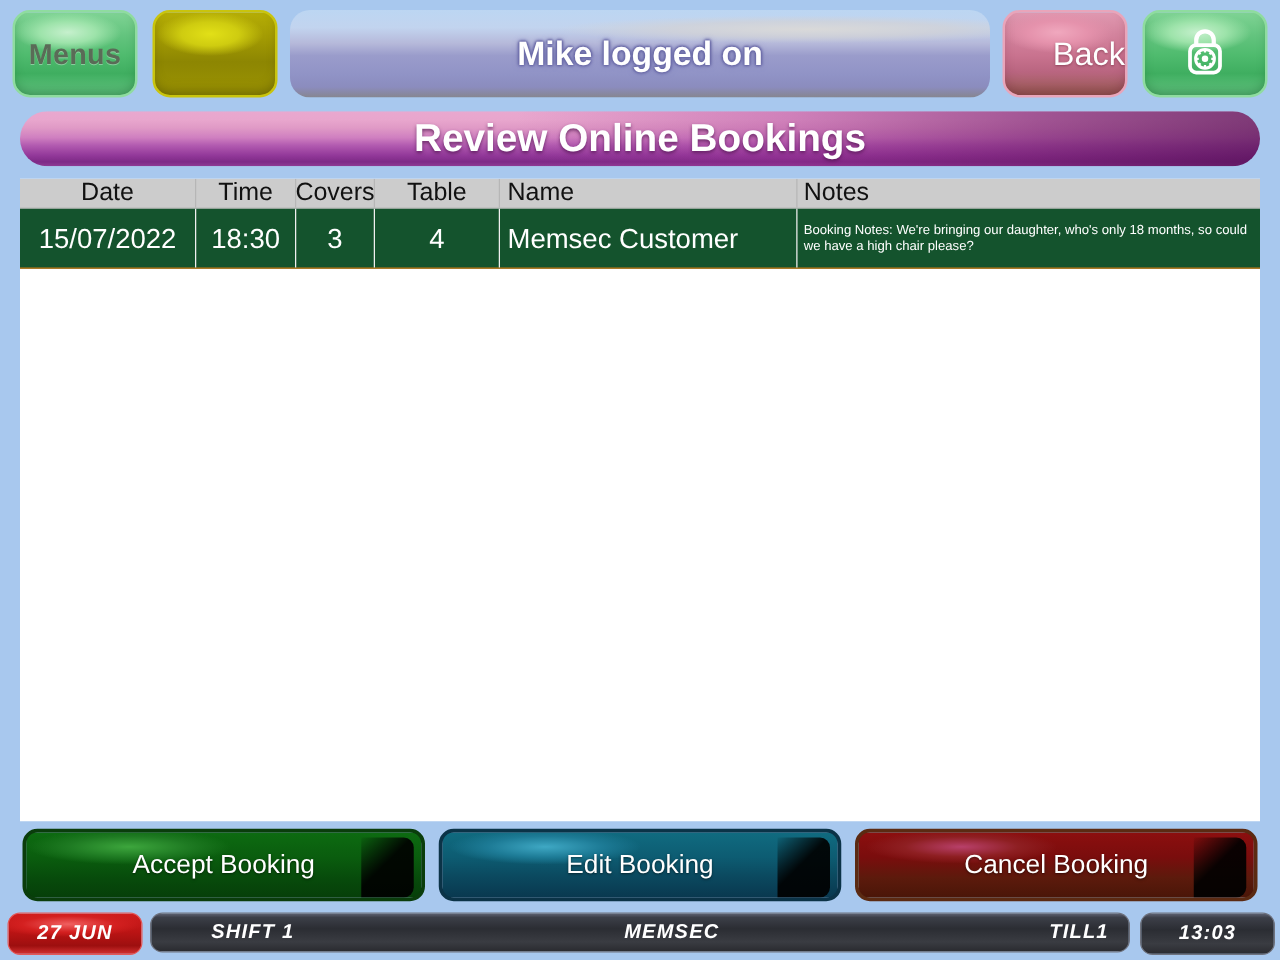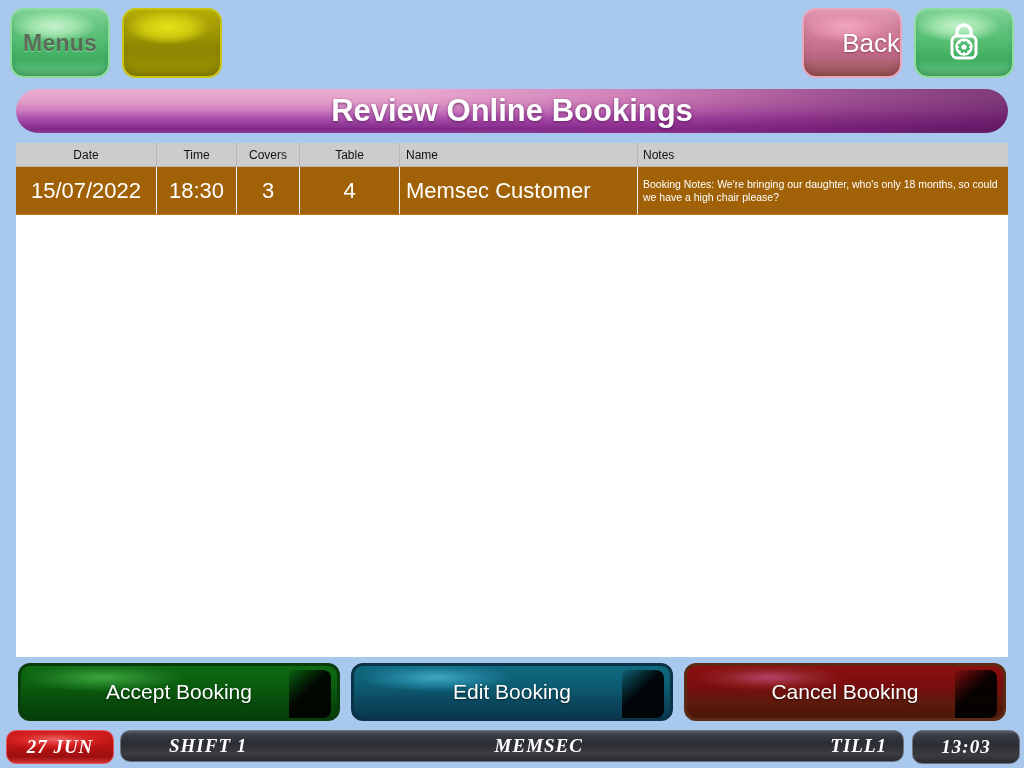--- a/index.html
+++ b/index.html
@@ -173,33 +173,33 @@
     background: #ffffff;
     overflow: hidden;
   }
   .thead {
     display: flex;
     height: 23px;
     background: #cccccc;
     border-bottom: 1px solid #b6b6b6;
   }
   .thead .th {
-    font-size: 12px;
+    font-size: 20px;
     color: #111111;
     display: flex;
     align-items: center;
     box-sizing: border-box;
     border-right: 1px solid #b6b6b6;
   }
   .thead .th:last-child { border-right: none; }
 
   .trow {
     display: flex;
     height: 47px;
-    background: #a16207;
+    background: #14532d;
     border-bottom: 1px solid #c97a16;
   }
   .trow .td {
     font-size: 22px;
     color: #ffffff;
     display: flex;
     align-items: center;
     box-sizing: border-box;
     border-right: 1px solid #f0f0f0;
     overflow: hidden;
@@ -317,44 +317,47 @@
     position: absolute;
     left: 912px; top: 2px;
     width: 106px; height: 32px;
     border-radius: 10px;
     background:
       linear-gradient(180deg, #5c6070 0%, #3c3f48 10%, #2b2d33 40%, #3a3c42 75%, #2a2b30 100%);
     border: 1px solid #6e727e;
     display: flex; align-items: center; justify-content: center;
   }
   .lcd {
-    font-family: Liberation Serif, serif;
+    font-family: Liberation Sans, sans-serif;
     font-style: italic;
     font-weight: bold;
-    font-size: 19px;
+    font-size: 16px;
     color: #ffffff;
     letter-spacing: 1px;
   }
   .sb-shift { flex: 0 0 auto; margin-left: 32px; }
   .sb-venue { flex: 1 1 auto; text-align: center; }
   .sb-till  { flex: 0 0 auto; }
 </style>
 </head>
 <body>
 
 <div class="topbar">
 
   <div class="tbtn btn-menus">
     <span class="lbl">Menus</span>
   </div>
 
   <div class="tbtn btn-olive">
     <span class="lbl"></span>
   </div>
 
+  <div class="banner">
+    <span class="lbl">Mike logged on</span>
+  </div>
 
   <div class="tbtn btn-back">
     <span class="lbl">Back</span>
   </div>
 
   <div class="tbtn btn-lock">
     <span>
       <svg width="36" height="44" viewBox="0 0 36 44" aria-hidden="true">
         <path d="M11 18 V13 a7 7 0 0 1 14 0 V18" fill="none" stroke="#ffffff" stroke-width="3.4"></path>
         <rect x="6" y="17" width="24" height="22" rx="5" fill="none" stroke="#ffffff" stroke-width="3"></rect>

